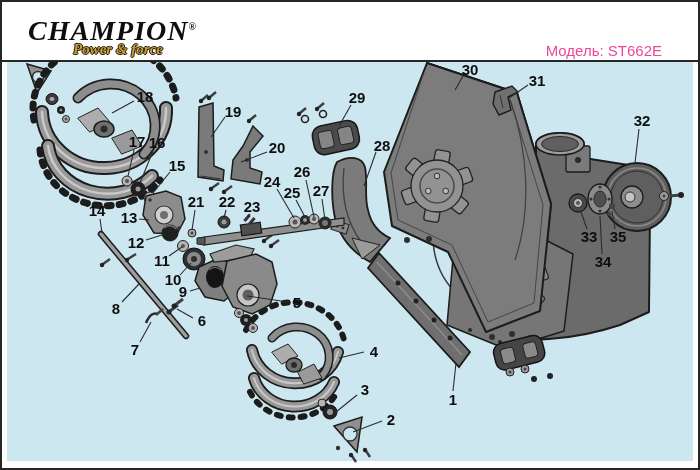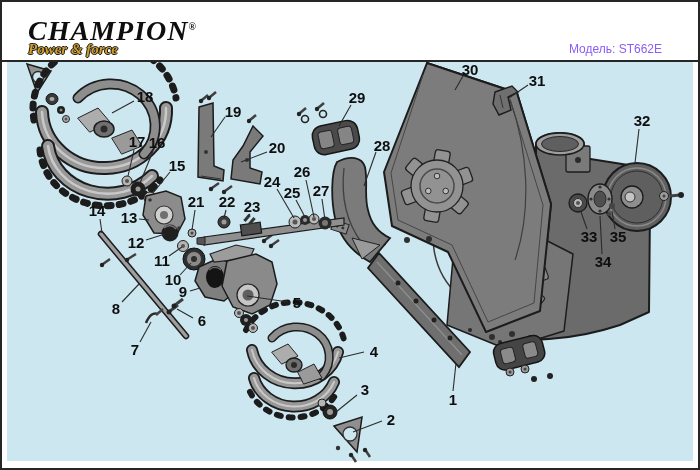--- a/index.html
+++ b/index.html
@@ -6,24 +6,24 @@
   .page{position:relative;width:700px;height:470px;box-sizing:border-box;
         background:#ffffff;border:2px solid #262626;overflow:hidden;
         font-family:"Liberation Sans",sans-serif;}
   .header{position:absolute;left:0;top:7px;width:100%;height:51px;background:#ffffff;
           border-bottom:2px solid #262626;z-index:2;}
   .logo{position:absolute;left:26px;top:3px;width:180px;}
   .brand{font-family:"Liberation Serif",serif;font-style:italic;font-weight:bold;
          font-size:28px;color:#0e0e0e;letter-spacing:1px;line-height:30px;white-space:nowrap;}
   .reg{font-size:10px;vertical-align:super;letter-spacing:0;}
   .tagline{font-family:"Liberation Serif",serif;font-style:italic;font-weight:bold;
-           font-size:15px;text-align:left;margin-top:-5px;color:#d2a02a;
+           font-size:15px;text-align:center;margin-top:-5px;color:#d2a02a;
            text-shadow:-1px 0 #1a1a1a,1px 0 #1a1a1a,0 -1px #1a1a1a,0 1px #1a1a1a;}
   .cat-title{position:absolute;left:224px;top:33px;font-size:13.5px;color:#151515;}
-  .model{position:absolute;right:36px;top:33px;font-size:12px;color:#8b5cf6;margin-left:16px;}
+  .model{position:absolute;right:36px;top:33px;font-size:15px;color:#ec4899;margin-left:16px;}
   svg.diagram{position:absolute;left:0;top:0;z-index:1;}
   .leader{stroke:#2b2b2b;stroke-width:1.1;}
   .callout-num{font-family:"Liberation Sans",sans-serif;font-weight:bold;
                font-size:15px;fill:#0e0e0e;text-anchor:middle;}
 </style>
 </head>
 <body>
 
 <div class="page">
 

